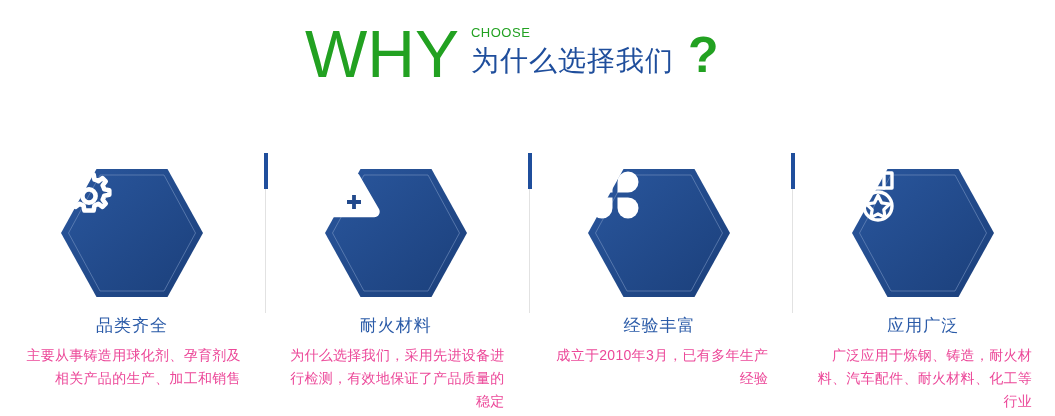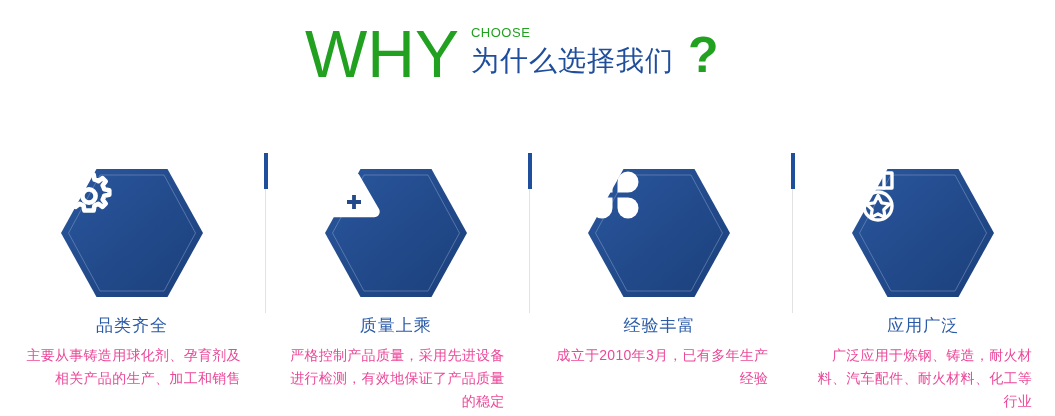--- a/index.html
+++ b/index.html
@@ -215,22 +215,22 @@
         <polygon points="35.5,1 106.5,1 142,65 106.5,129 35.5,129 0,65" fill="url(#hg2)"></polygon>
         <polygon points="39,7 103,7 134.5,65 103,123 39,123 7.5,65" fill="none" stroke="#7f9ac7" stroke-width="1" opacity="0.55"></polygon>
       </svg>
       <div class="hex-icon">
         <svg width="58" height="52" viewBox="0 0 58 52">
           <path d="M29 4 a6 6 0 0 1 5 2.6 L54 41 a5.5 5.5 0 0 1 -4.8 8.2 L8.8 49.2 A5.5 5.5 0 0 1 4 41 L24 6.6 A6 6 0 0 1 29 4 z" fill="#ffffff"></path>
           <path d="M29 27 v14 M22 34 h14" stroke="#21498c" stroke-width="3.8" stroke-linecap="butt" fill="none"></path>
         </svg>
       </div>
     </div>
-    <div class="card-title">质量上乘</div>
-    <div class="card-desc">严格控制产品质量，采用先进设备进行检测，有效地保证了产品质量的稳定</div>
+    <div class="card-title">耐火材料</div>
+    <div class="card-desc">为什么选择我们，采用先进设备进行检测，有效地保证了产品质量的稳定</div>
   </div>
 
   <div class="card">
     <div class="divider">
       <div class="seg-dark"></div>
       <div class="seg-light"></div>
     </div>
     <div class="hex-wrap">
       <svg width="142" height="130" viewBox="0 0 142 130">
         <defs>

